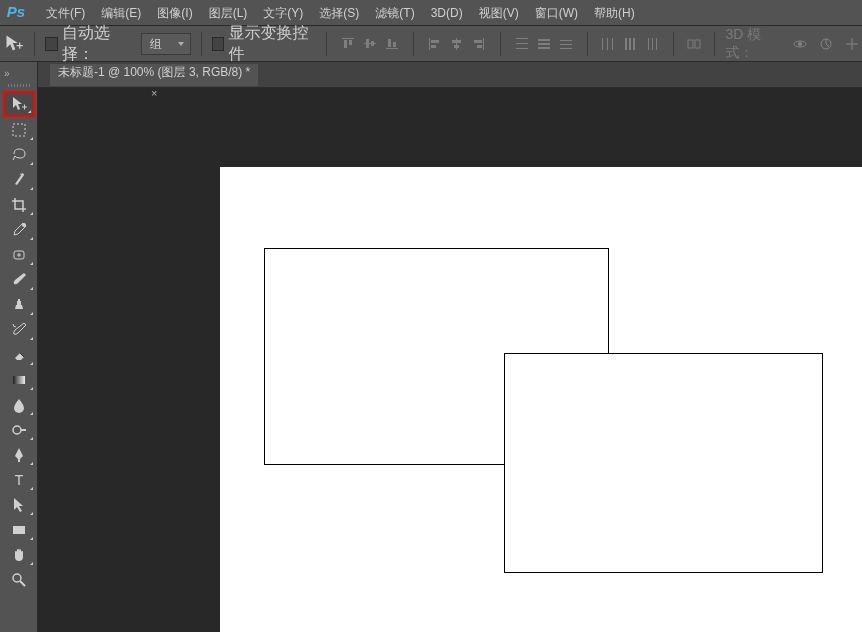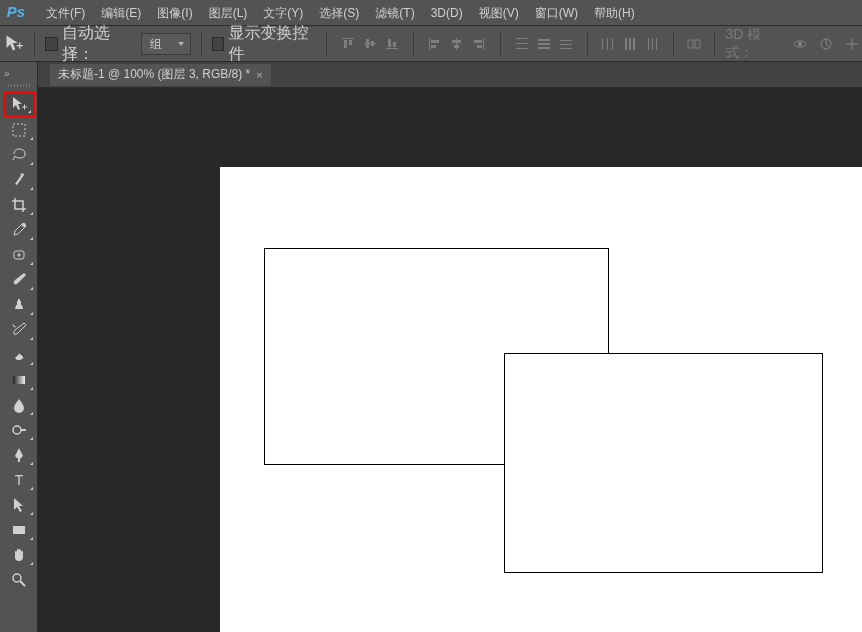--- a/index.html
+++ b/index.html
@@ -11,21 +11,21 @@
 .cursor-ico { width:22px; height:22px; display:flex; align-items:center; justify-content:center; position:relative; }
 .sep { width:1px; height:24px; background:#3a3a3a; margin:0 4px; }
 .cbx { width:14px; height:14px; border:1px solid #2a2a2a; background:#434343; display:inline-block; vertical-align:middle; margin-right:4px; }
 .opt-label { color:#d0d0d0; font-size:16px; display:inline-flex; align-items:center; }
 .dropdown { height:22px; min-width:50px; background:#5a5a5a; border:1px solid #3a3a3a; padding:0 18px 0 8px; line-height:20px; position:relative; color:#d0d0d0; }
 .dropdown::after { content:""; position:absolute; right:6px; top:8px; border-left:3px solid transparent; border-right:3px solid transparent; border-top:4px solid #b0b0b0; }
 .icon-btn { width:22px; height:22px; display:flex; align-items:center; justify-content:center; opacity:.35; }
 .icon-btn svg { width:16px; height:16px; }
 .mode3d { color:#7a7a7a; font-size:14px; margin-left:0; }
 .doc-tab-bar { height:26px; background:#424242; display:flex; align-items:center; padding-left:50px; border-bottom:1px solid #2a2a2a; }
-.doc-tab { height:22px; background:#535353; padding:0 8px; display:flex; align-items:center; color:#d0d0d0; font-size:12px; gap:6px; }
+.doc-tab { height:22px; background:#535353; padding:0 8px; display:flex; align-items:center; color:#d0d0d0; font-size:12px; gap:6px;flex-direction:column; }
 .tab-close { color:#b0b0b0; font-size:11px; }
 .dbl-arrow { color:#b0b0b0; font-size:10px; }
 .workspace { position:absolute; left:0; top:62px; right:0; bottom:0; display:flex; }
 .tools-col { width:38px; background:#535353; border-right:1px solid #2a2a2a; display:flex; flex-direction:column; align-items:center; padding-top:6px; }
 .tool-handle { width:30px; height:8px; display:flex; align-items:center; justify-content:center; margin-bottom:2px; }
 .tool-handle span { width:22px; height:3px; background:repeating-linear-gradient(90deg,#7a7a7a 0 1px,transparent 1px 3px); display:block; }
 .tool { width:32px; height:24px; display:flex; align-items:center; justify-content:center; position:relative; margin-bottom:1px; }
 .tool.selected { border:2px solid #ff0000; background:#4a4a4a; height:26px; }
 .tool .corner { position:absolute; right:2px; bottom:2px; width:0; height:0; border-right:3px solid #d0d0d0; border-top:3px solid transparent; }
 .canvas-area { flex:1; background:#282828; position:relative; overflow:hidden; }

